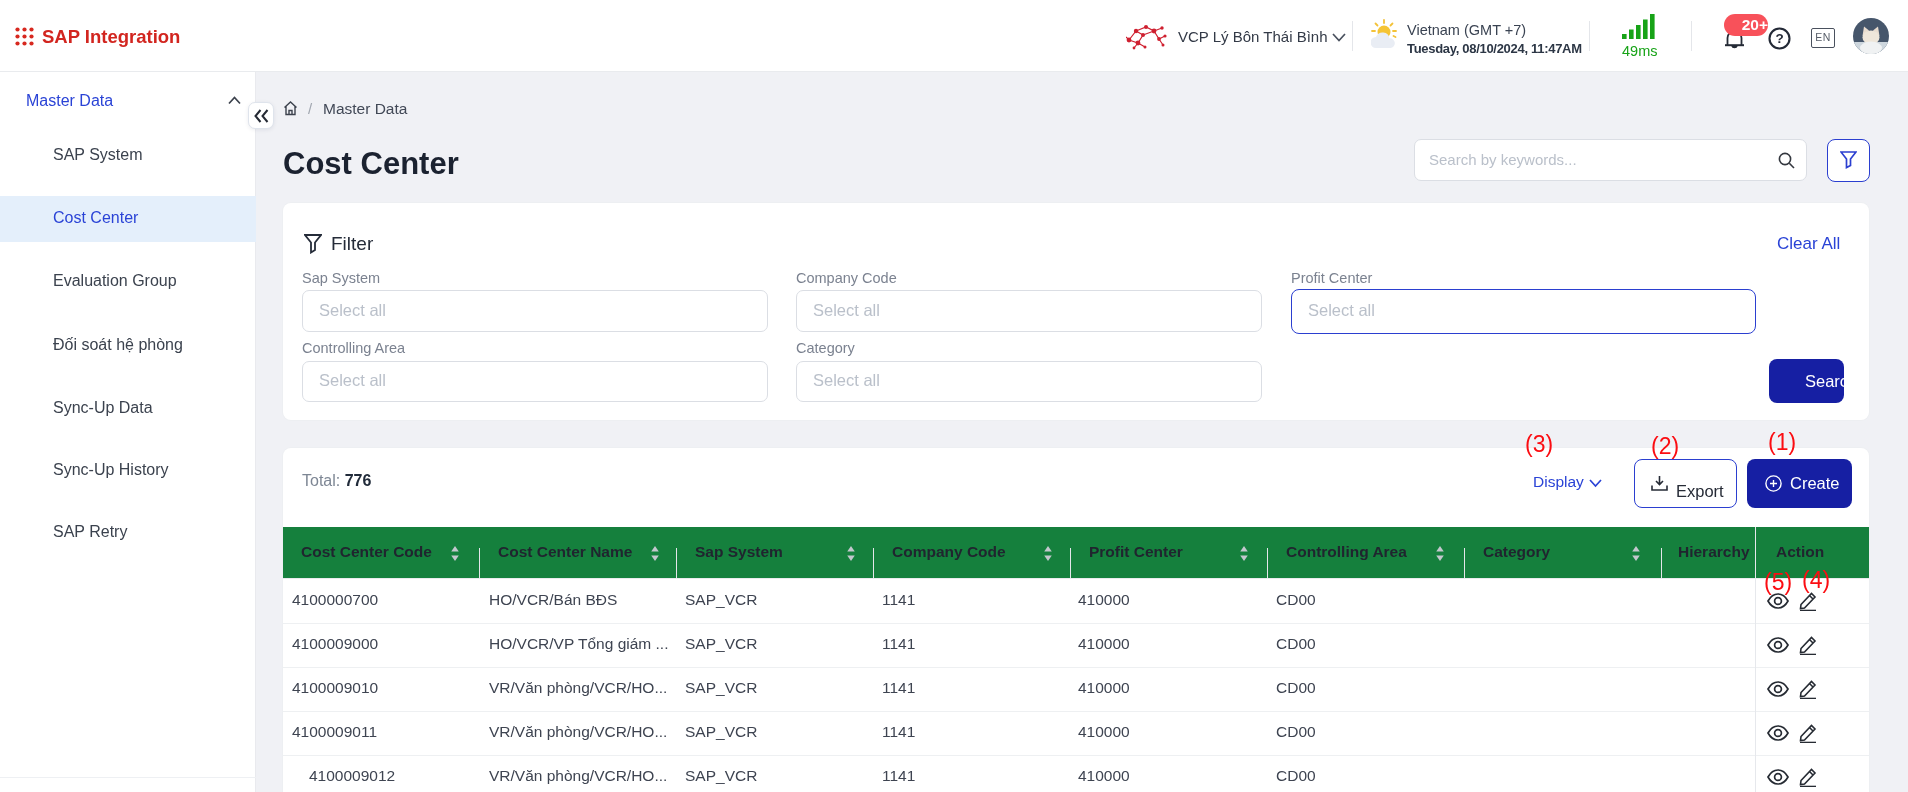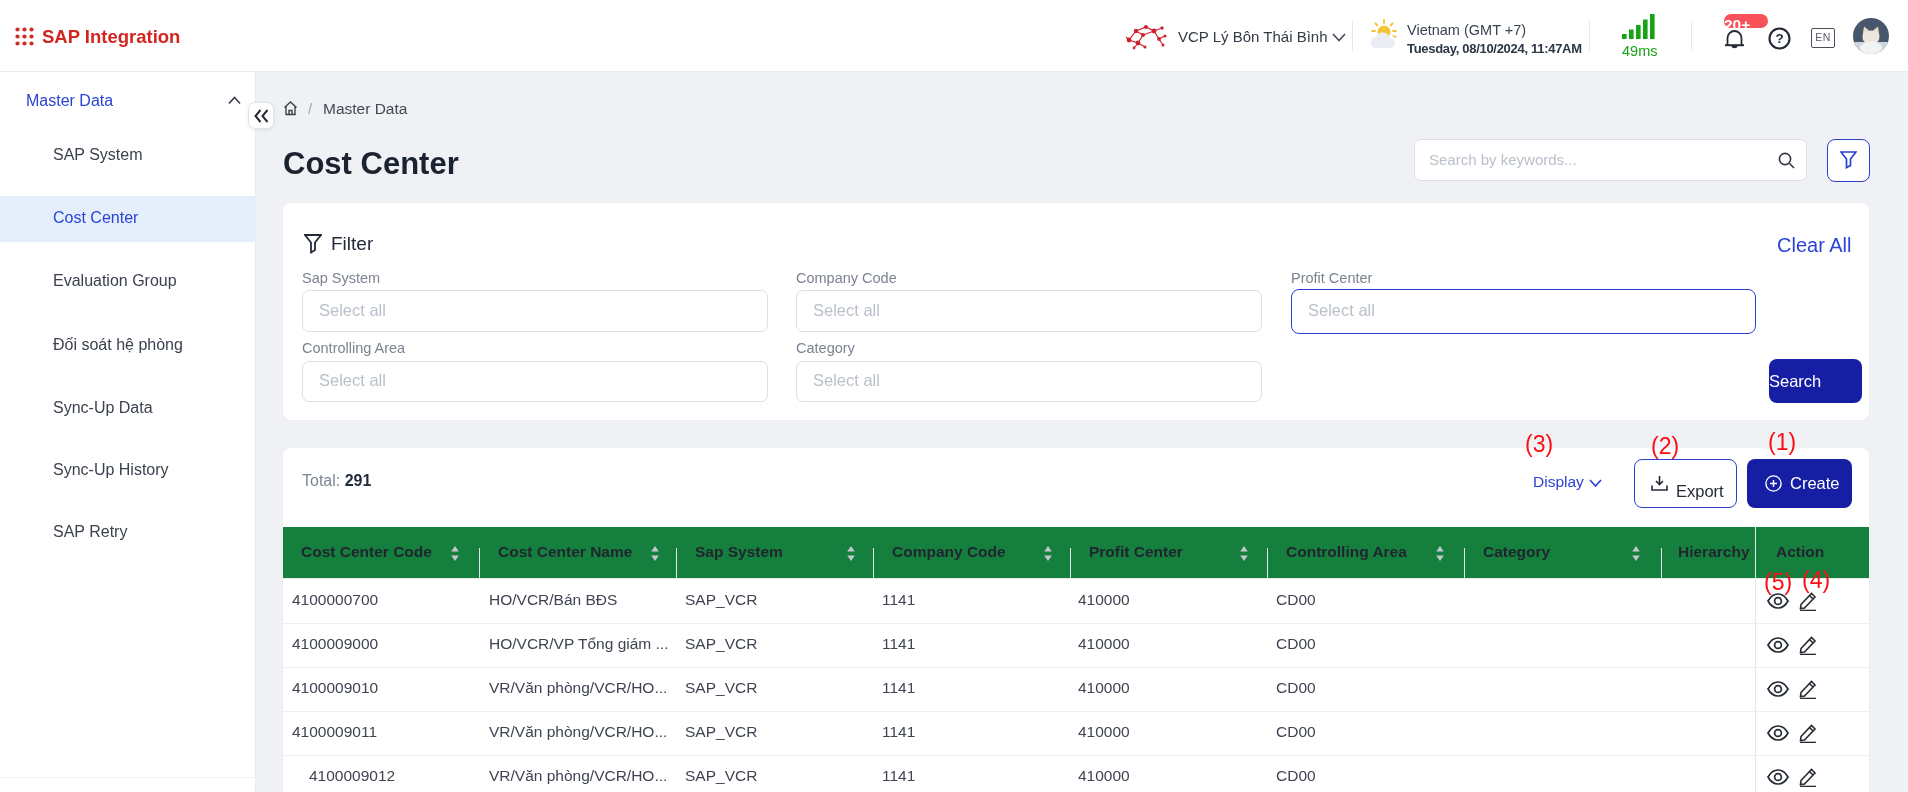--- a/index.html
+++ b/index.html
@@ -99,21 +99,21 @@
 
   <div class="abs" style="left:1691px;top:21px;width:1px;height:30px;background:#e4e6ea;"></div>
 
   <svg class="abs" style="left:1724px;top:29px" width="21" height="21" viewBox="0 0 21 21">
     <g fill="none" stroke="#252b36" stroke-width="1.8">
       <path d="M3.5 16 L3.5 9 a7 7 0 0 1 14 0 L17.5 16"></path>
       <line x1="1" y1="16.2" x2="20" y2="16.2" stroke-width="2"></line>
       <path d="M8 16.5 a2.6 2.6 0 0 0 5 0" fill="#252b36"></path>
     </g>
   </svg>
-  <div class="abs" style="left:1724px;top:14px;width:44px;height:14px;border-radius:11px;background:#f8515a;color:#fff;font-size:15.5px;font-weight:700;text-align:left;line-height:22px;">20+</div>
+  <div class="abs" style="left:1724px;top:14px;width:44px;height:22px;border-radius:11px;background:#f8515a;color:#fff;font-size:15.5px;font-weight:700;text-align:right;line-height:22px;">20+</div>
 
   <svg class="abs" style="left:1768px;top:27px" width="23" height="23" viewBox="0 0 23 23">
     <circle cx="11.5" cy="11.5" r="10" fill="none" stroke="#232936" stroke-width="2.1"></circle>
     <text x="11.5" y="16.2" font-size="13.5" font-weight="700" fill="#232936" text-anchor="middle" font-family="Liberation Sans">?</text>
   </svg>
 
   <div class="abs" style="left:1811px;top:28px;width:24px;height:20px;border:1.5px solid #4a515e;border-radius:2px;color:#565d68;font-size:10.5px;text-align:center;line-height:17.5px;letter-spacing:0.4px;">EN</div>
 
   <svg class="abs" style="left:1853px;top:18px" width="36" height="36" viewBox="0 0 36 36">
     <defs>
@@ -176,21 +176,21 @@
 <div class="abs" style="left:1827px;top:139px;width:43px;height:43px;border:1.6px solid #2b3fd0;border-radius:8px;background:#fff;"></div>
 <svg class="abs" style="left:1840px;top:151px" width="17" height="18" viewBox="0 0 17 18">
   <path d="M1 1 L16 1 L10.5 8 L10.5 14.5 L6.5 16.5 L6.5 8 Z" fill="none" stroke="#2b3fd0" stroke-width="1.7"></path>
 </svg>
 
 <div class="abs card" style="left:283px;top:203px;width:1586px;height:217px;"></div>
 <svg class="abs" style="left:304px;top:234px" width="18" height="20" viewBox="0 0 18 20">
   <path d="M1 1 L17 1 L11 8.5 L11 16 L7 18.5 L7 8.5 Z" fill="none" stroke="#252c39" stroke-width="1.8"></path>
 </svg>
 <div class="abs" style="left:331px;top:233px;font-size:19px;color:#252c39;font-weight:500;">Filter</div>
-<div class="abs" style="left:1777px;top:234px;font-size:20px;color:#2a43d6;">Clear All</div>
+<div class="abs" style="left:1777px;top:234px;font-size:17px;color:#2a43d6;">Clear All</div>
 
 <div class="lbl" style="left:302px;top:270px;">Sap System</div>
 <div class="lbl" style="left:796px;top:270px;">Company Code</div>
 <div class="lbl" style="left:1291px;top:270px;">Profit Center</div>
 
 <div class="inp" style="left:302px;top:290px;width:466px;">
     <div class="ph">Select all</div>
   </div>
 <div class="inp" style="left:796px;top:290px;width:466px;">
     <div class="ph">Select all</div>
@@ -202,31 +202,31 @@
 <div class="lbl" style="left:302px;top:340px;">Controlling Area</div>
 <div class="lbl" style="left:796px;top:340px;">Category</div>
 
 <div class="inp" style="left:302px;top:361px;width:466px;height:41px;">
     <div class="ph" style="top:9px;">Select all</div>
   </div>
 <div class="inp" style="left:796px;top:361px;width:466px;height:41px;">
     <div class="ph" style="top:9px;">Select all</div>
   </div>
 
-<div class="abs" style="left:1769px;top:359px;width:93px;height:44px;border-radius:8px;background:#161fa3;color:#fff;font-size:16.5px;text-align:left;line-height:44px;">Search</div>
+<div class="abs" style="left:1769px;top:359px;width:75px;height:44px;border-radius:8px;background:#161fa3;color:#fff;font-size:16.5px;text-align:right;line-height:44px;padding-left:36px;">Search</div>
 
 <div class="red" style="left:1525px;top:431px;">(3)</div>
 <div class="red" style="left:1651px;top:433px;">(2)</div>
 <div class="red" style="left:1768px;top:429px;">(1)</div>
 <div class="red" style="left:1764px;top:569px;">(5)</div>
 <div class="red" style="left:1802px;top:567px;">(4)</div>
 
 <div class="abs card" style="left:283px;top:448px;width:1586px;height:344px;border-radius:8px 8px 0 0;overflow:hidden;">
 
-  <div class="abs" style="left:19px;top:24px;font-size:16px;color:#7d8694;">Total: <b style="color:#212b3a;">291</b></div>
+  <div class="abs" style="left:19px;top:24px;font-size:16px;color:#7d8694;">Total: <b style="color:#212b3a;">776</b></div>
   <div class="abs" style="left:1250px;top:25px;font-size:15.5px;color:#2a43d6;">Display</div>
   <svg class="abs" style="left:1306px;top:31px" width="13" height="9" viewBox="0 0 13 9">
       <polyline points="1,1 6.5,7 12,1" fill="none" stroke="#2a43d6" stroke-width="1.7"></polyline>
     </svg>
 
   <div class="abs" style="left:1351px;top:11px;width:103px;height:49px;border:1.5px solid #2b3fd0;border-radius:8px;background:#fff;"></div>
   <svg class="abs" style="left:1368px;top:27px" width="17" height="17" viewBox="0 0 17 17">
     <g fill="none" stroke="#262b36" stroke-width="1.6">
       <path d="M8.5 1 L8.5 9 M5 6 L8.5 9.5 L12 6"></path>
       <path d="M1 10.5 L1 15 L16 15 L16 10.5"></path>

